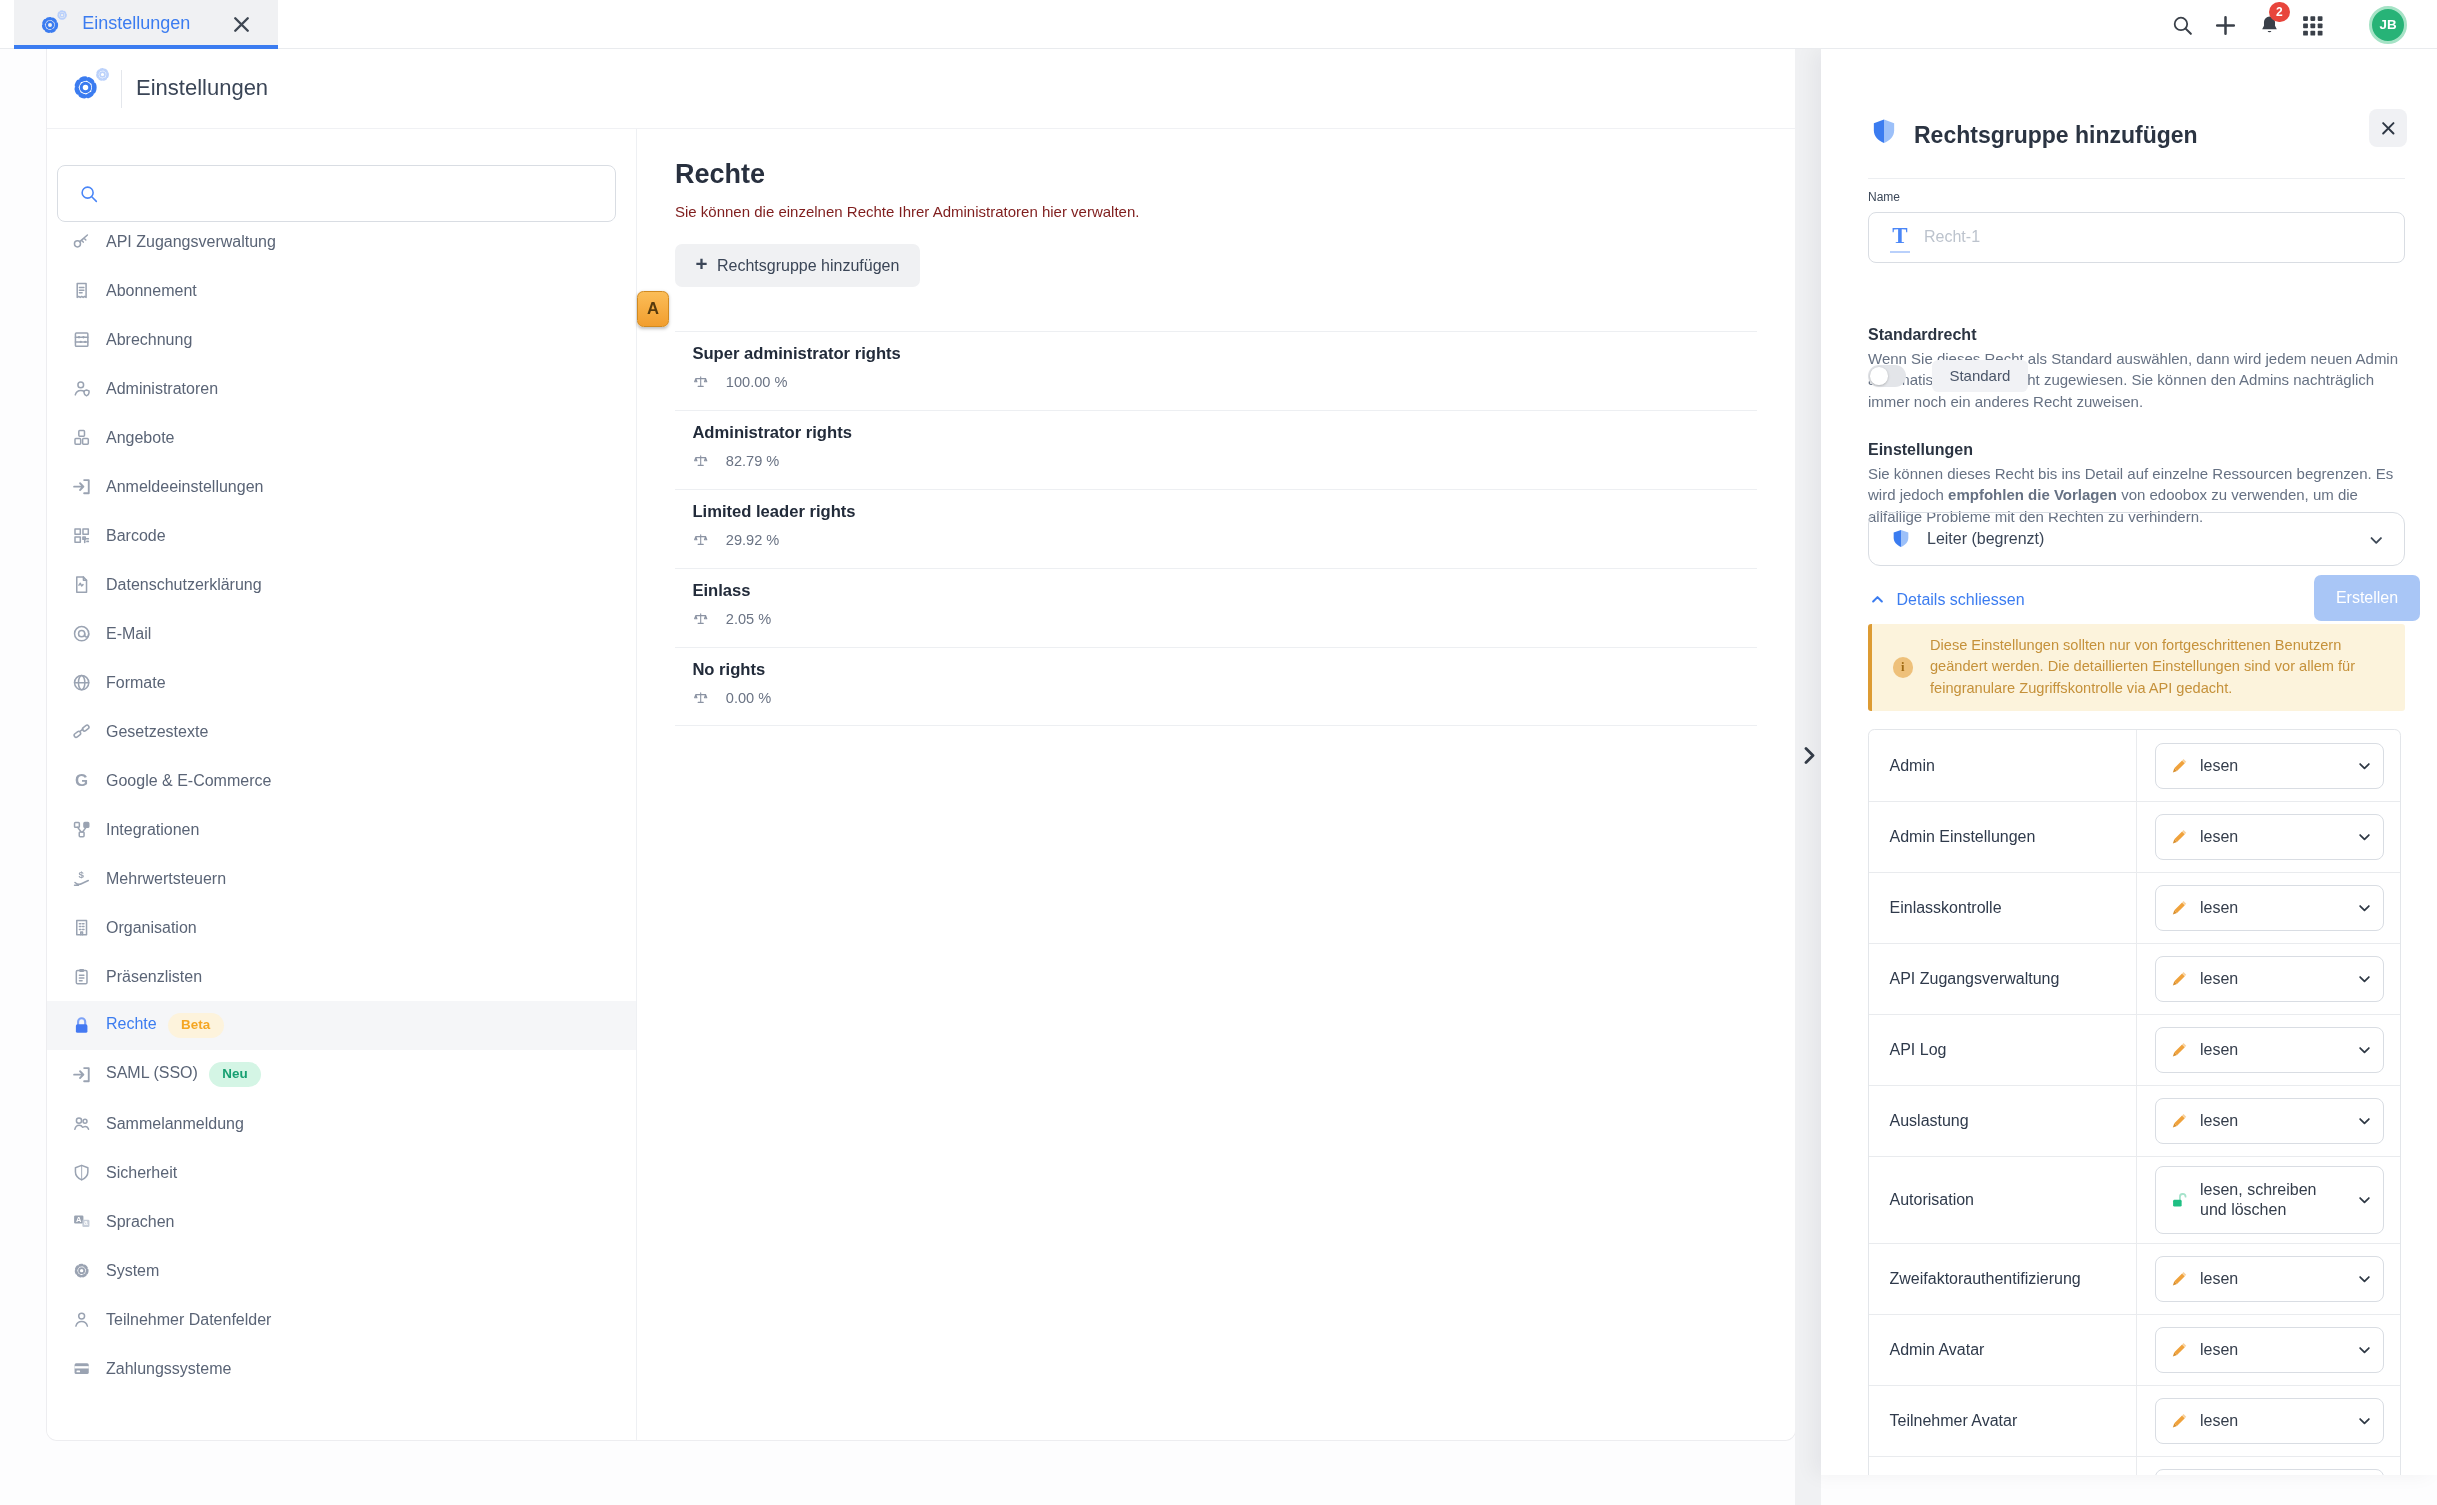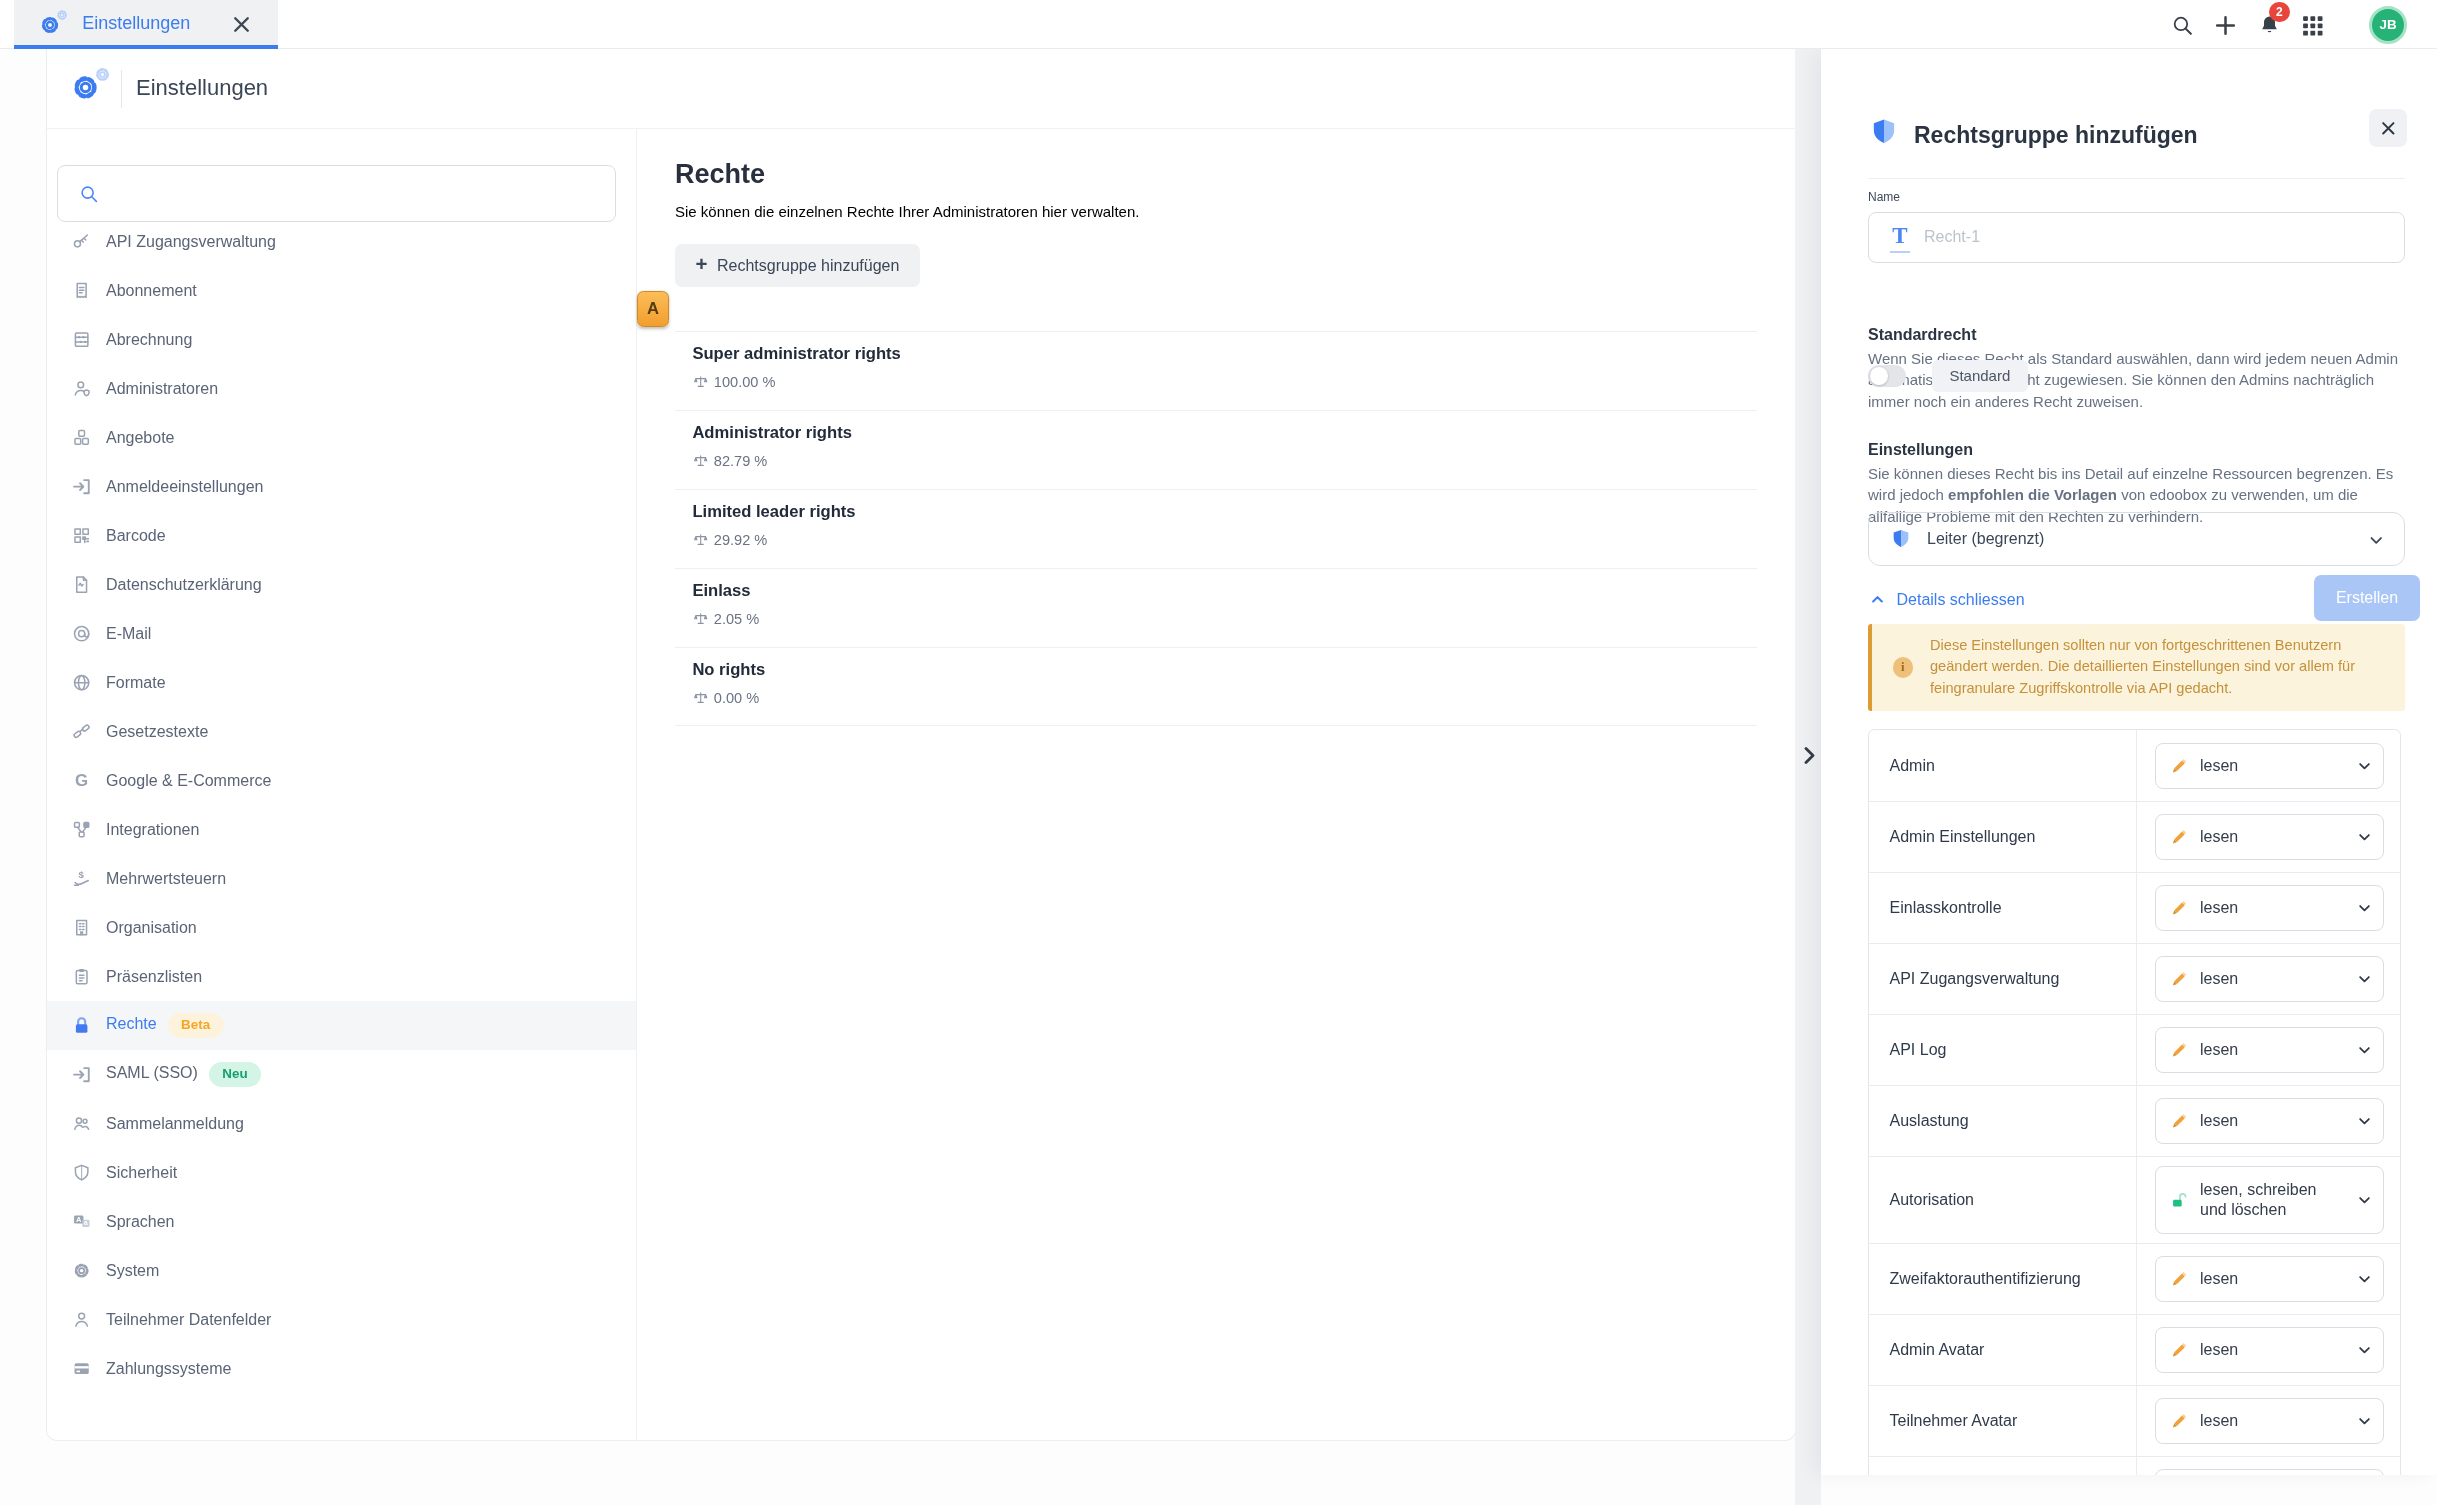--- a/index.html
+++ b/index.html
@@ -48,30 +48,30 @@
   .sb-item.active .sb-label { color:#3b7cf0; font-weight:500; }
   .sb-item.active .sb-ico { color:#4479f2; }
   .badge { display:inline-block; height:24.5px; line-height:24.5px; padding:0 13.4px; border-radius:12.6px;
     font-size:13.4px; font-weight:600; margin-left:11px; }
   .badge.orange { background:#fdf3dc; color:#f5a623; }
   .badge.green { background:#d4f5e5; color:#169f71; }
 
   
   .main { position:absolute; left:590px; top:80px; right:0; bottom:0; background:#fff; }
   .main-title { position:absolute; left:38px; top:30px; font-size:27px; font-weight:600; color:#28303f; }
-  .main-sub { position:absolute; left:38px; top:74px; font-size:15px; color:#000000; }
+  .main-sub { position:absolute; left:38px; top:74px; font-size:15px; color:#7f1d1d; }
   .add-btn { position:absolute; left:38px; top:115px; height:43px; padding:0 20.5px; background:#f0f1f3;
     border:none; border-radius:7.1px; font-family:inherit; font-size:16px; color:#3b4657; cursor:pointer;
     display:flex; align-items:center; gap:9.5px; }
   .add-btn .plus { font-size:20.5px; font-weight:600; line-height:1; margin-top:-1.6px; }
   .groups { position:absolute; left:38px; right:38px; top:202px; }
   .group-row { height:79px; border-top:0.8px solid #edeff2; position:relative; cursor:pointer; }
   .groups .group-row:last-child { border-bottom:0.8px solid #edeff2; }
   .group-name { position:absolute; left:17.4px; top:12px; font-size:16.6px; font-weight:600; color:#222b3a; }
-  .group-meta { position:absolute; left:17.4px; top:41px; display:flex; align-items:center; gap:4px;
+  .group-meta { position:absolute; left:17.4px; top:41px; display:flex; align-items:center; gap:16px;
     font-size:14.6px; color:#6a7384; }
   .group-meta .scale { width:17.4px; height:17.4px; color:#8b93a3; }
 
   
   .key-hint { position:absolute; left:637px; top:291px; width:32px; height:36px; z-index:6;
     background:linear-gradient(#fbbd58,#f29e2e); border:0.8px solid #d18a20; border-radius:6.3px;
     box-shadow:0 1.6px 3.2px rgba(0,0,0,.25); color:#553a0d; font-size:16.6px; font-weight:bold;
     display:flex; align-items:center; justify-content:center; }
 
   

